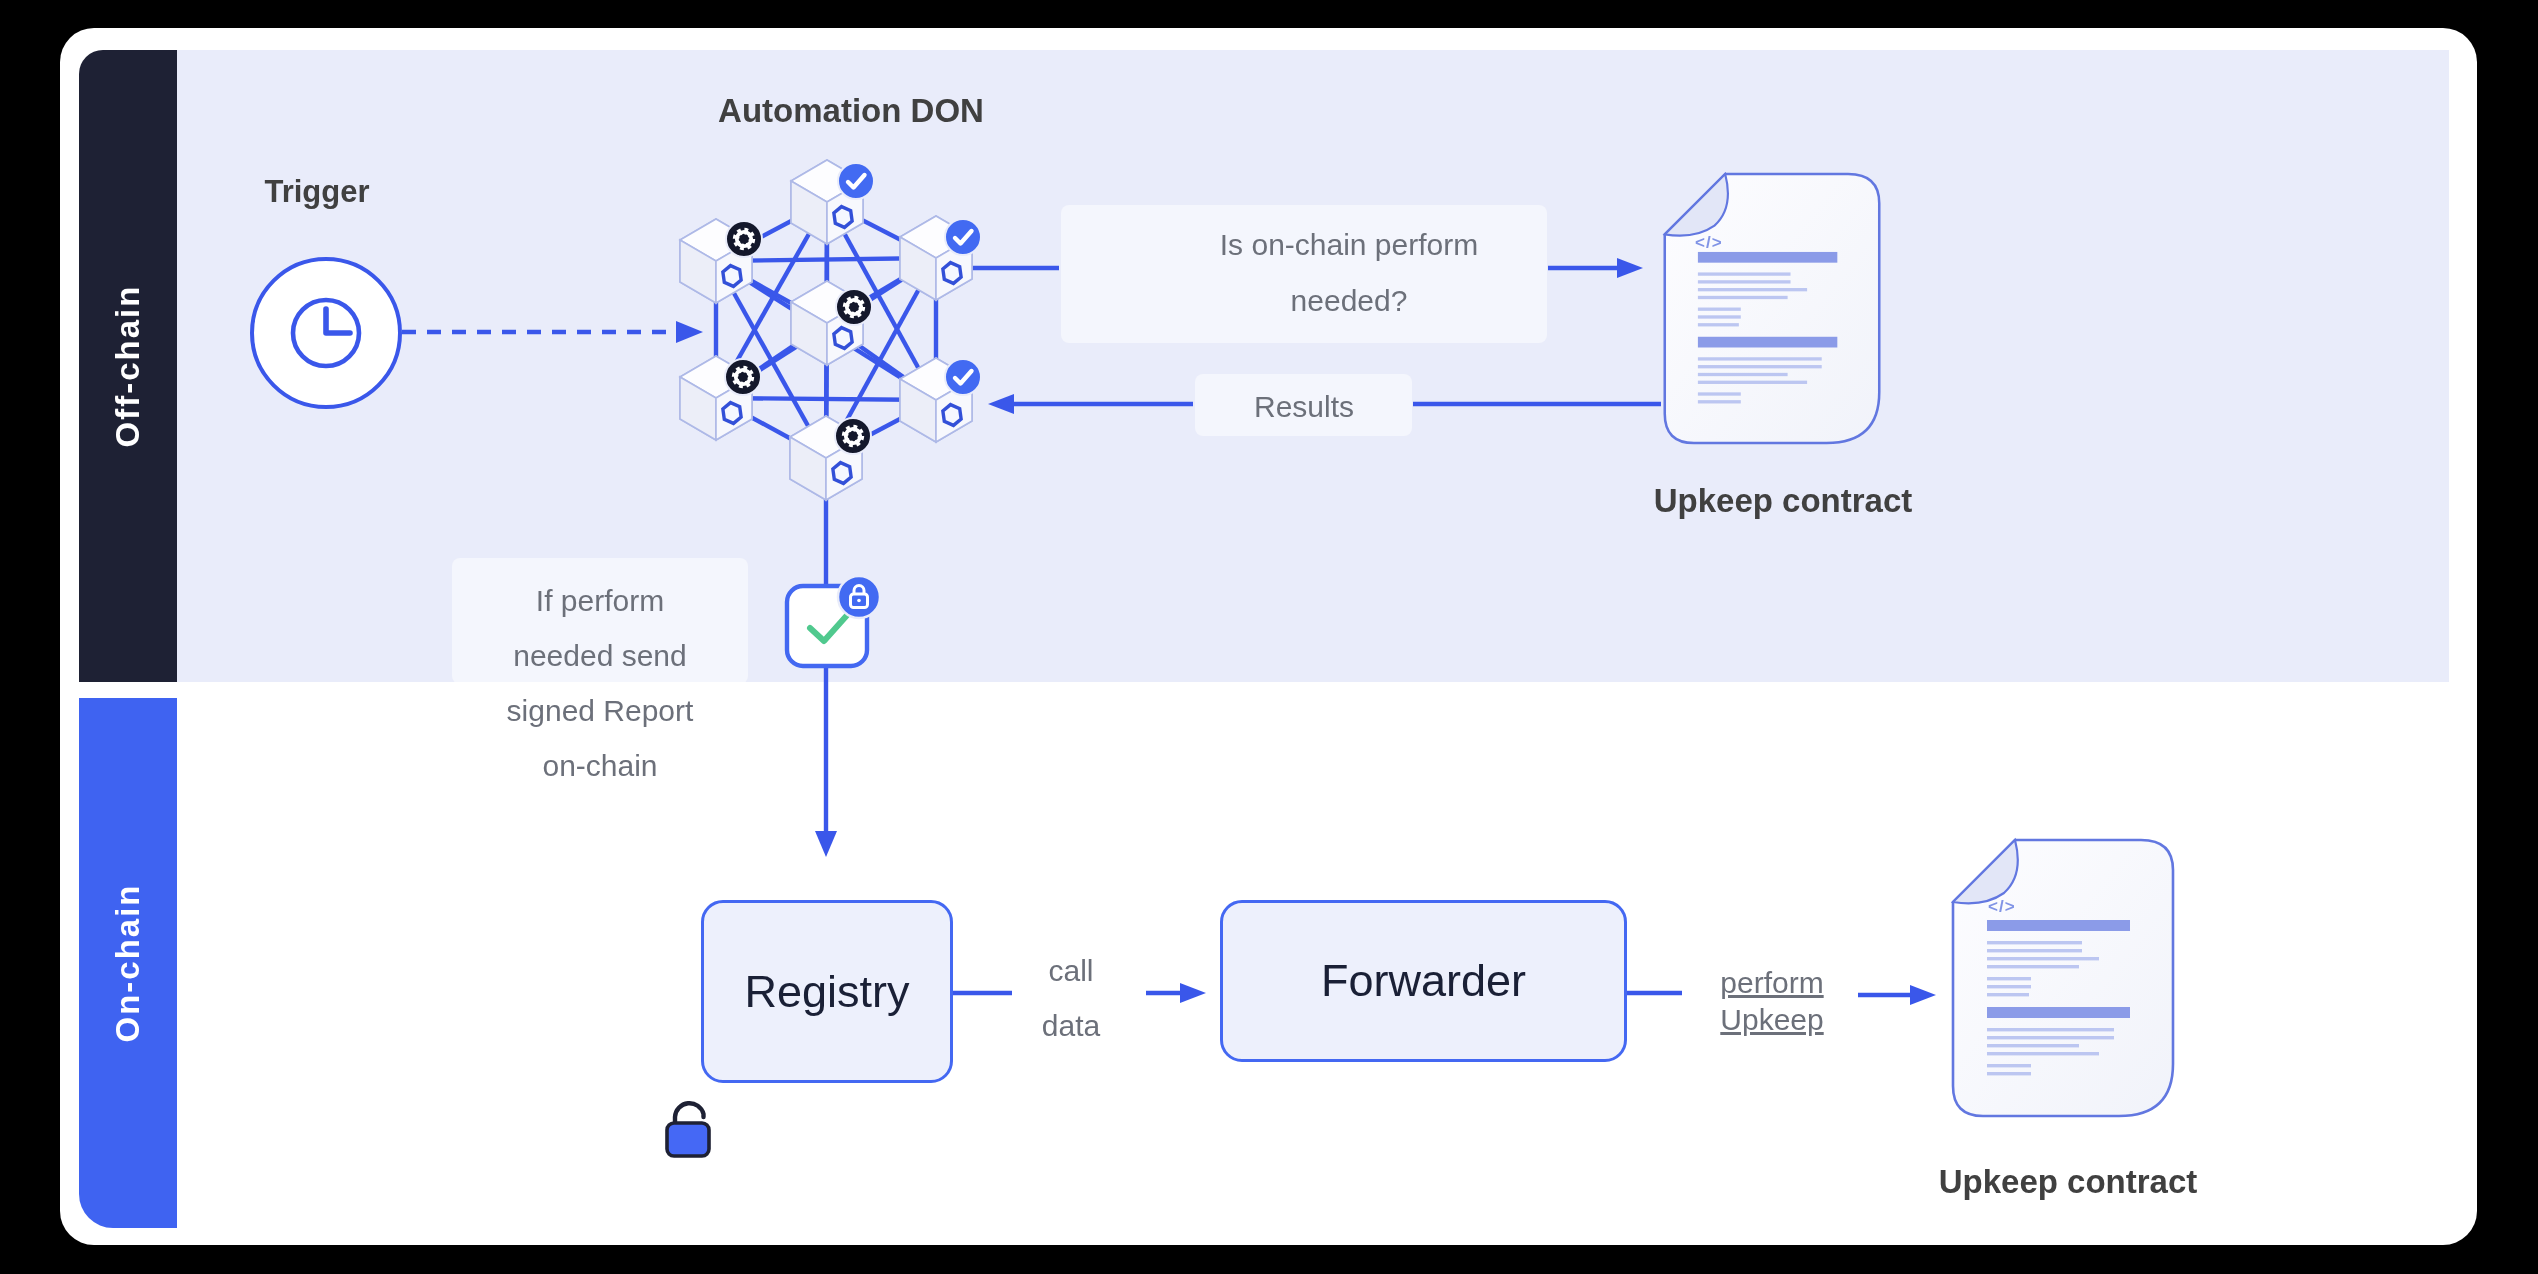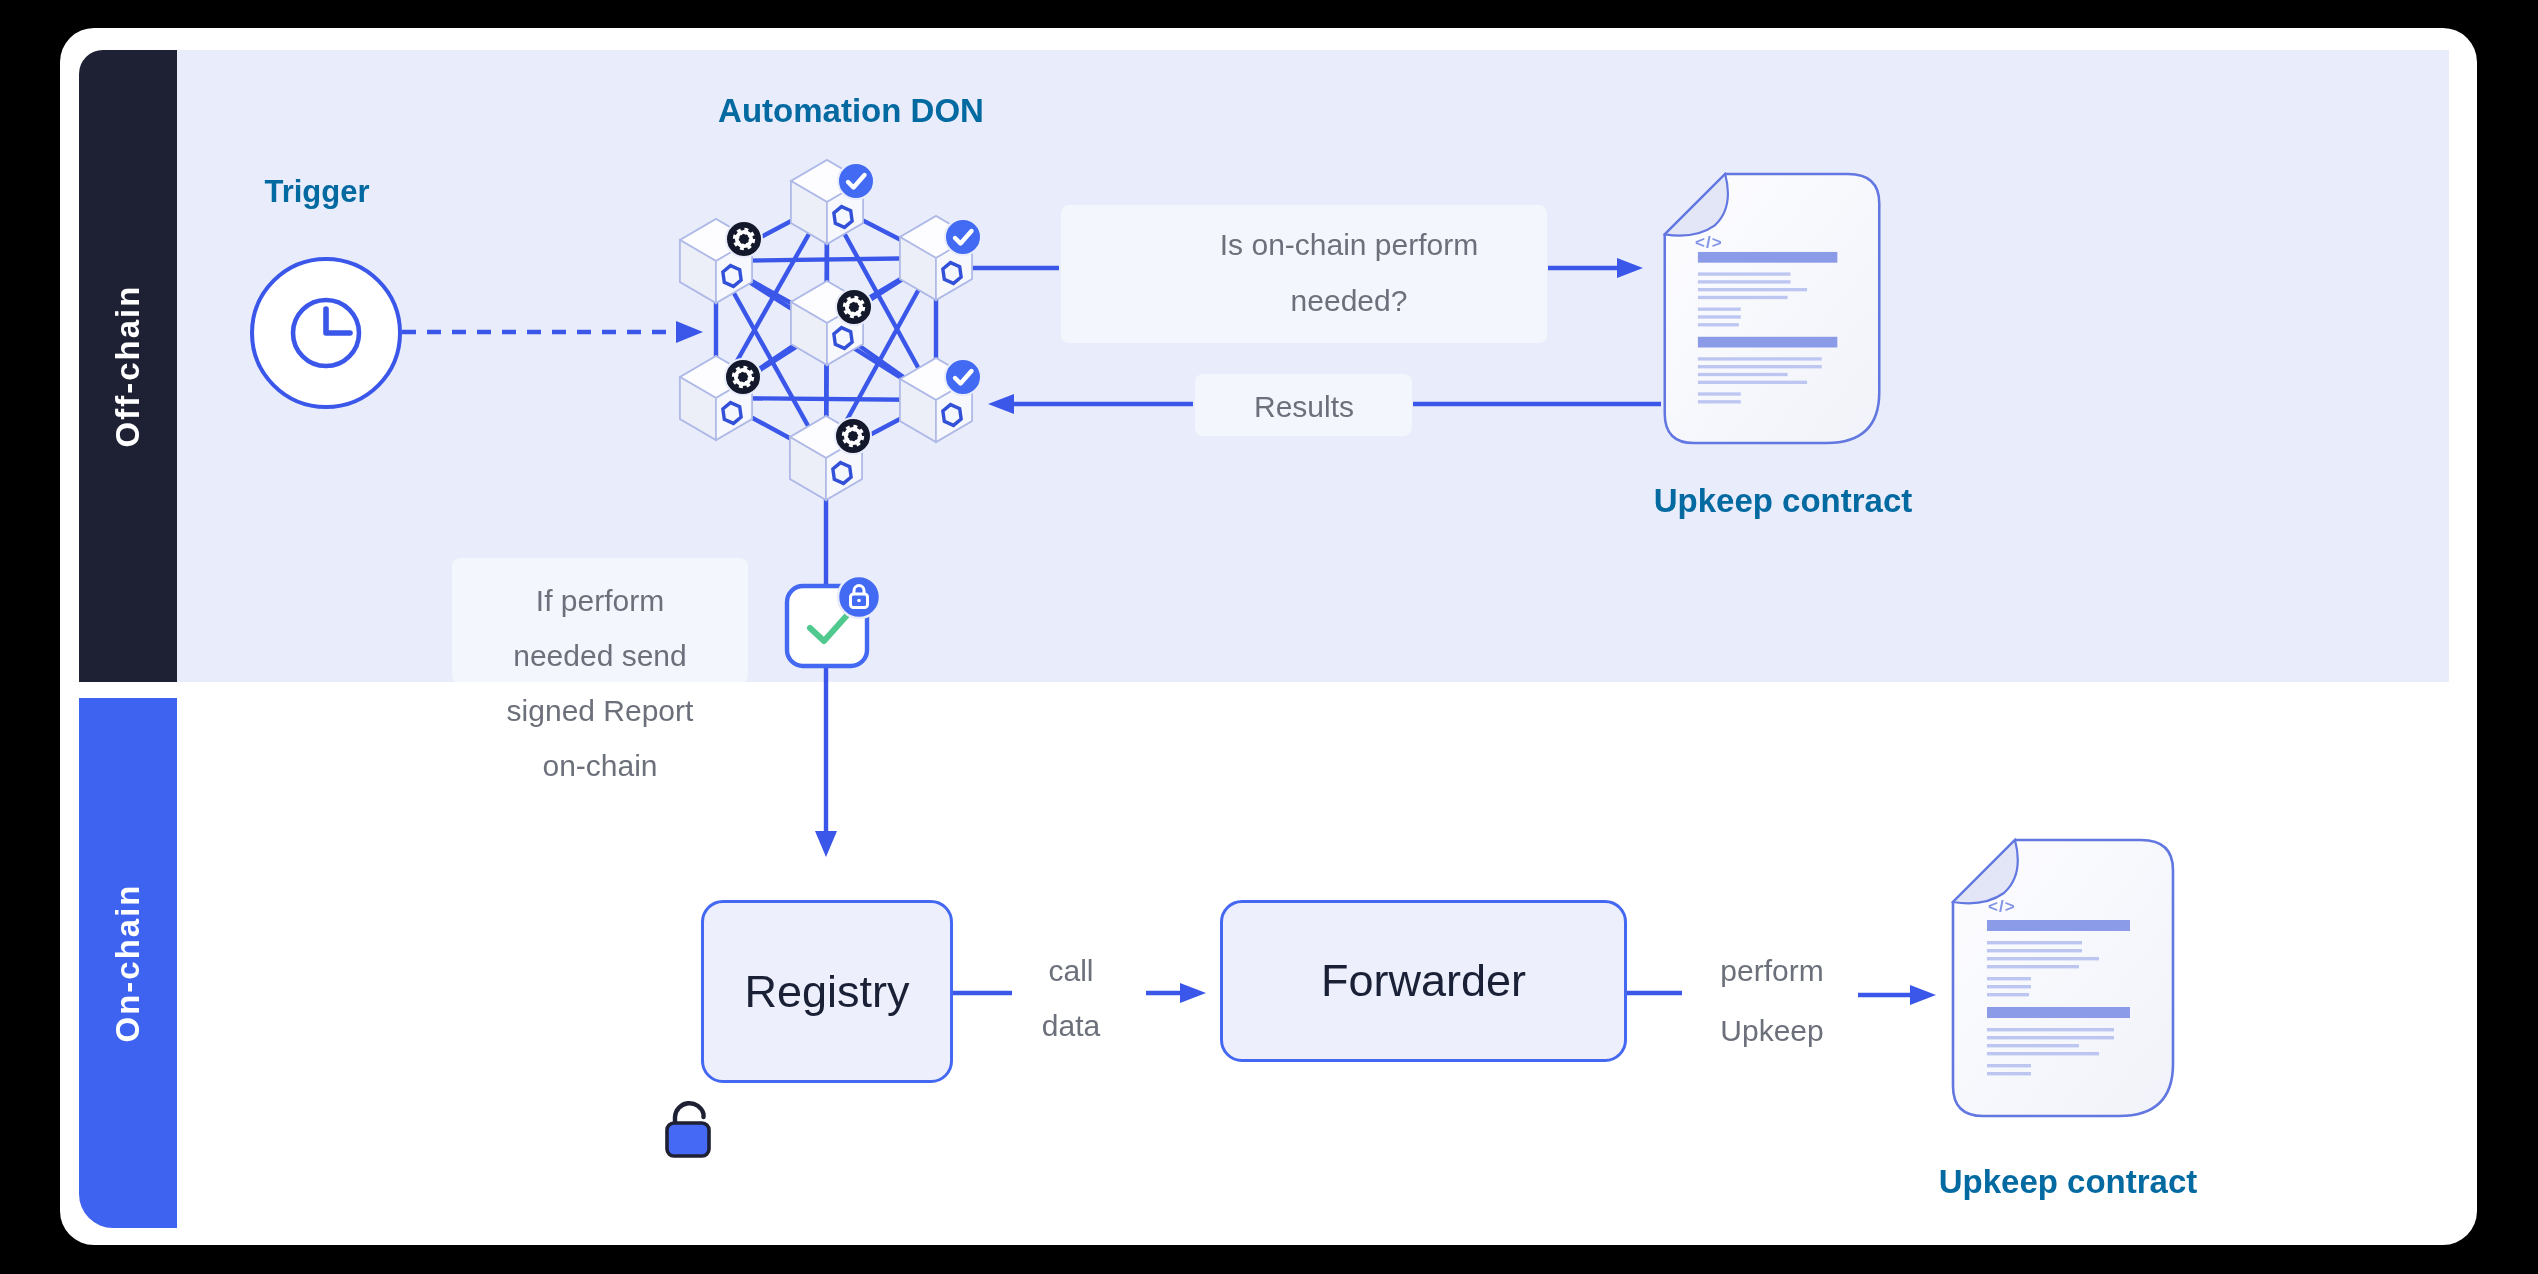--- a/index.html
+++ b/index.html
@@ -7,21 +7,21 @@
          font-family:"Liberation Sans",sans-serif;}
   .card{position:absolute;left:60px;top:28px;width:2417px;height:1217px;background:#ffffff;border-radius:34px;}
   .panel-offchain{position:absolute;left:117px;top:22px;width:2272px;height:632px;background:#e9ecfa;}
   .strip{position:absolute;left:19px;width:98px;}
   .strip-dark{top:22px;height:632px;background:#1e2134;border-radius:24px 0 0 0;}
   .strip-blue{top:670px;height:530px;background:#3f63f1;border-radius:0 0 0 34px;}
   .strip-label{position:absolute;left:50%;top:50%;transform:translate(-50%,-50%) rotate(180deg);
     writing-mode:vertical-rl;color:#ffffff;font-weight:700;font-size:33px;letter-spacing:2px;white-space:nowrap;}
   svg.overlay{position:absolute;left:0;top:0;}
   .lbl{position:absolute;transform:translate(-50%,-50%);white-space:pre-line;text-align:center;}
-  .title{color:#0369a1;font-weight:700;font-size:33px;}
+  .title{color:#404040;font-weight:700;font-size:33px;}
   .gray{color:#6c707a;font-weight:400;font-size:30px;line-height:55px;}
   .hl{position:absolute;background:rgba(255,255,255,0.5);border-radius:8px;}
   .node-box{position:absolute;background:#edf0fc;border:3px solid #4468f2;border-radius:22px;
     display:flex;align-items:center;justify-content:center;color:#1a2036;font-size:45px;font-weight:400;box-sizing:border-box;}
   .code-glyph{font-weight:700;font-size:17px;fill:#8194e6;letter-spacing:1px;}
 </style>
 </head>
 <body>
 
 <div id="stage">
@@ -208,18 +208,18 @@
 
     <div class="node-box" style="left:641px;top:872px;width:252px;height:183px;">
       <span>Registry</span>
     </div>
     <div class="node-box" style="left:1160px;top:872px;width:407px;height:162px;">
       <span>Forwarder</span>
     </div>
 
     <div class="lbl gray" style="left:1011px;top:970px;">call
 data</div>
-    <div class="lbl gray" style="left:1712px;top:973px;line-height:60px;">perform
+    <div class="lbl gray" style="left:1712px;top:973px;line-height:37px;text-decoration:underline;">perform
 Upkeep</div>
     <div class="lbl title" style="left:2008px;top:1154px;">Upkeep contract</div>
 
   </div>
 </div>
 
 </body></html>

